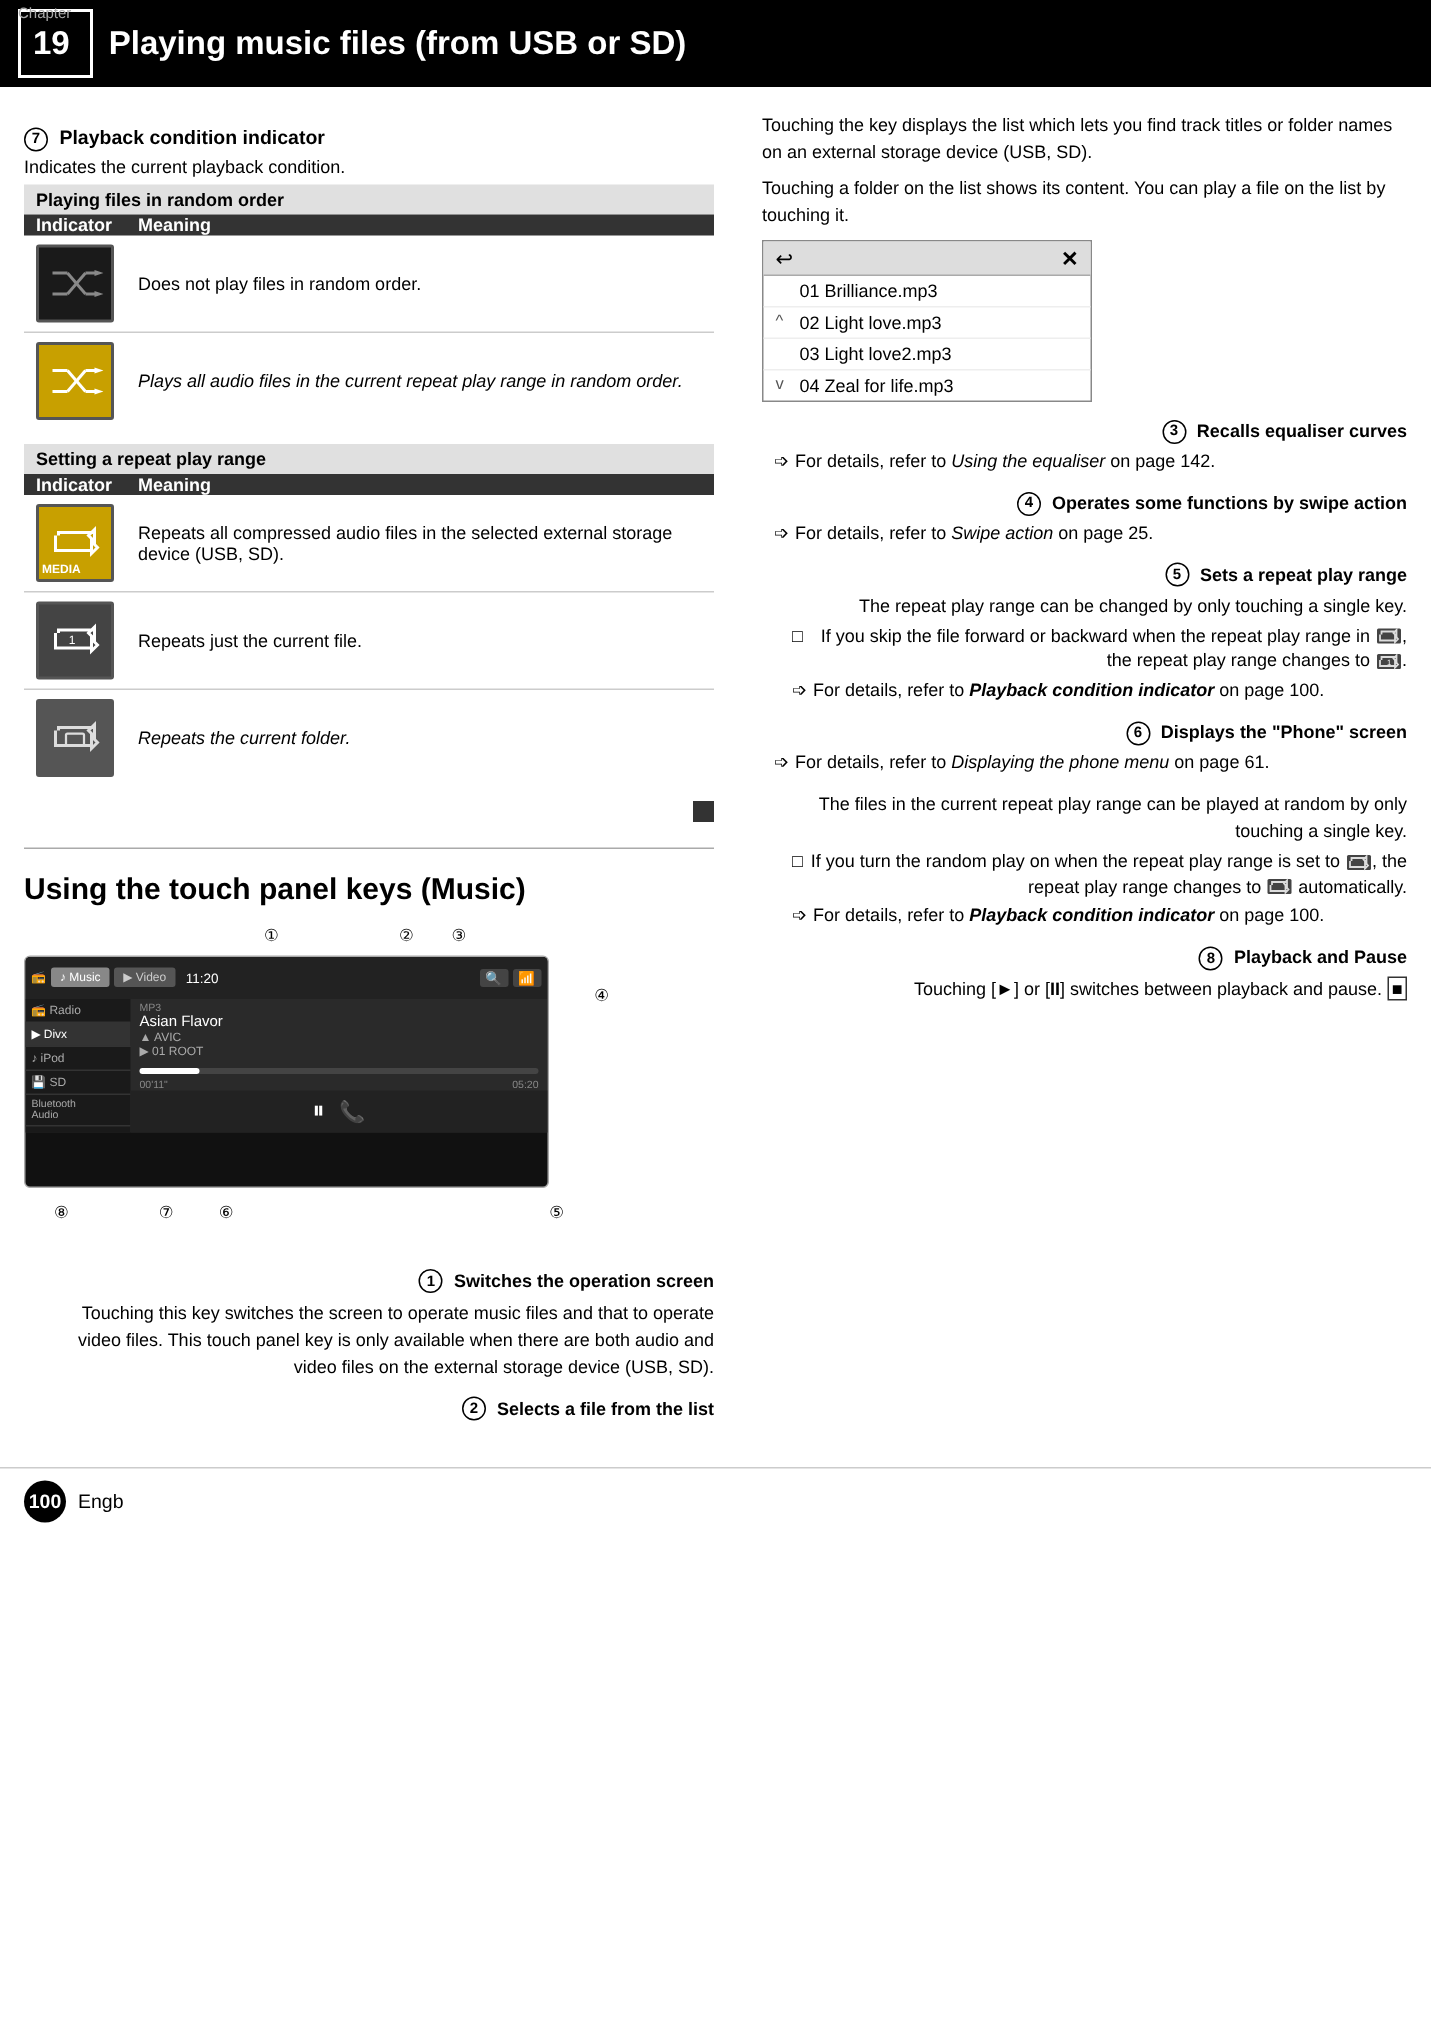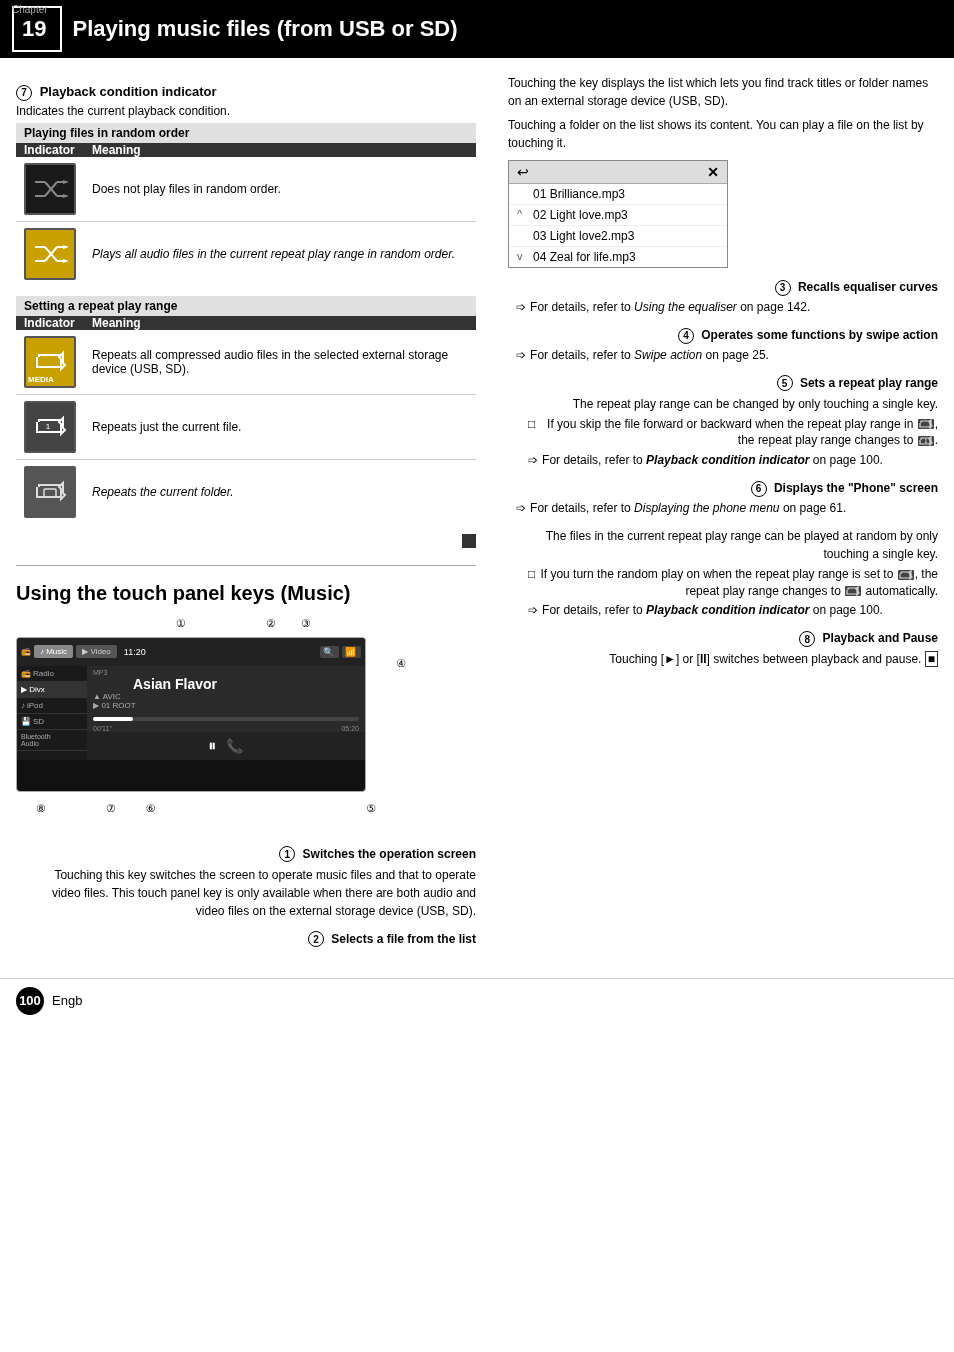--- a/index.html
+++ b/index.html
@@ -339,24 +339,23 @@
     }
     .device-track-info {
       display: flex;
       flex-direction: column;
       padding: 3px 6px;
       color: #ccc;
       font-size: 8px;
       flex: 1;
     }
     .device-track-name {
-      font-size: 14px;
-      color: #fff;
-      font-weight: bold;
-      margin-left: 40px;
+      font-size: 10px;
+      color: #fff;
+      font-weight: normal;
     }
     .device-progress-bar {
       height: 4px;
       background: #444;
       margin: 4px 0;
       border-radius: 2px;
       position: relative;
     }
     .device-progress-fill {
       height: 100%;

